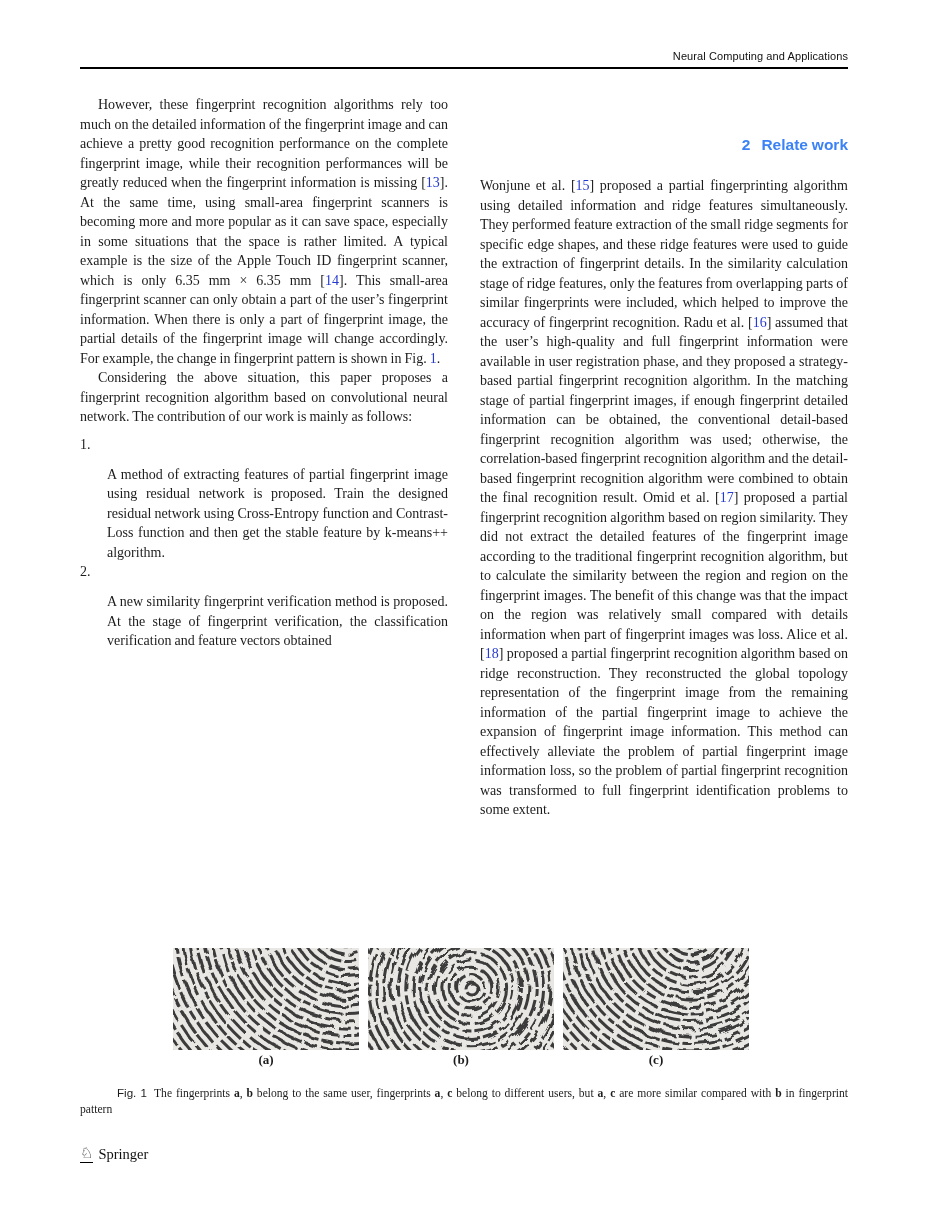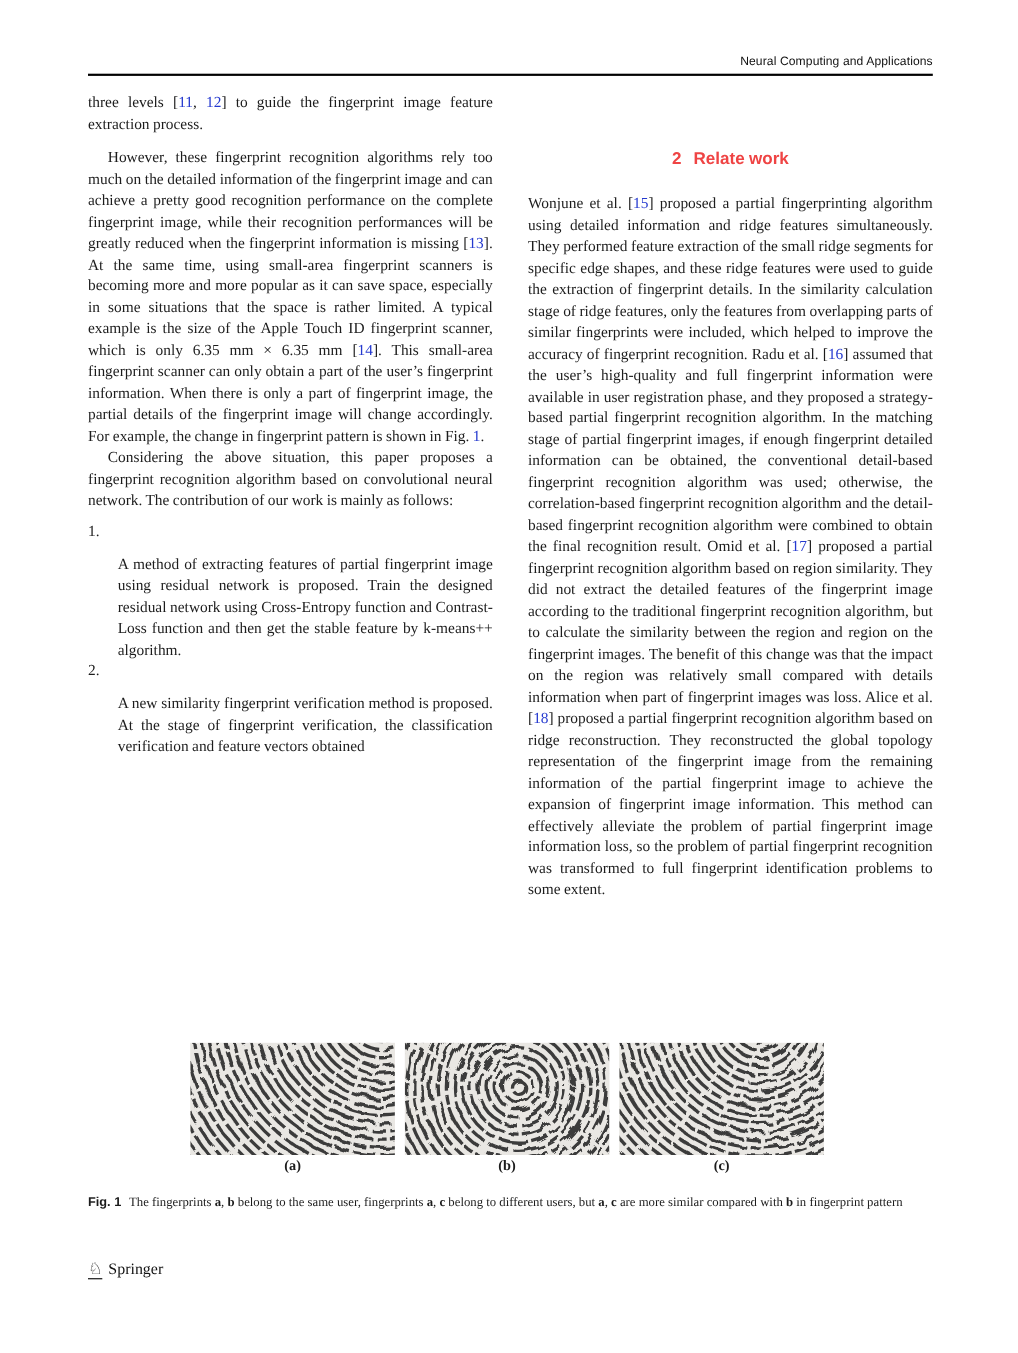--- a/index.html
+++ b/index.html
@@ -15,27 +15,27 @@
   .col p{margin:0;}
   .levels{margin:11px 0 0 17px;}
   .mt7{margin-top:7px;}
   .ind{text-indent:18px;}
   .list{margin-top:8px;}
   .li{display:flex;}
   .num{flex:none;width:27px;}
   .litext{flex:1;text-align:justify;margin-top:30px;}
 
   h2.section{font-family:"Liberation Sans",sans-serif;font-weight:bold;font-size:15.5px;
-    color:#ef4444;margin:51px 0 21px 0;line-height:20px;text-align:center;}
+    color:#3b82f6;margin:51px 0 21px 0;line-height:20px;text-align:right;}
   h2.section .hnum{margin-right:11px;}
   .hang{padding-left:23px;}
 
   .cite{color:var(--link,#2439cf);}
   .b{font-weight:bold;}
-  .figlab{font-family:"Liberation Sans",sans-serif;font-weight:bold;margin-right:7px;}
+  .figlab{font-family:"Liberation Sans",sans-serif;font-weight:normal;margin-right:7px;margin-left:37px;}
 
   .figure{position:absolute;top:948px;left:173px;width:576px;}
   .fp-row{display:flex;gap:9px;}
   .fp-panel{width:186px;height:102px;overflow:hidden;background:#e9e7e3;}
   .fp-labels{display:flex;gap:9px;margin-top:2px;}
   .fp-label{width:186px;text-align:center;font-family:"Liberation Serif",serif;
     font-weight:bold;font-size:13px;line-height:16px;}
 
   .caption{position:absolute;top:1085px;left:80px;width:768px;font-family:"Liberation Serif",serif;
     font-size:11.6px;line-height:15.5px;text-align:justify;}
@@ -51,21 +51,20 @@
 <div class="page">
 
   <div class="running-head">
     <span>Neural Computing and Applications</span>
   </div>
   <div class="head-rule"></div>
 
   <div class="columns">
 
     <div class="col">
-      <p><span>three levels [</span><span class="cite">11</span><span>, </span><span class="cite">12</span><span>] to guide the fingerprint image feature extraction process.</span></p>
 
       <div class="levels">
       </div>
 
       <p class="ind mt7"><span>However, these fingerprint recognition algorithms rely too much on the detailed information of the fingerprint image and can achieve a pretty good recognition performance on the complete fingerprint image, while their recognition performances will be greatly reduced when the fingerprint information is missing [</span><span class="cite">13</span><span>]. At the same time, using small-area fingerprint scanners is becoming more and more popular as it can save space, especially in some situations that the space is rather limited. A typical example is the size of the Apple Touch ID fingerprint scanner, which is only 6.35 mm × 6.35 mm [</span><span class="cite">14</span><span>]. This small-area fingerprint scanner can only obtain a part of the user’s fingerprint information. When there is only a part of fingerprint image, the partial details of the fingerprint image will change accordingly. For example, the change in fingerprint pattern is shown in Fig. </span><span class="cite">1</span><span>.</span></p>
       <p class="ind">Considering the above situation, this paper proposes a fingerprint recognition algorithm based on convolutional neural network. The contribution of our work is mainly as follows:</p>
 
       <div class="list">
         <div class="li">
           <span class="num">1.</span>

